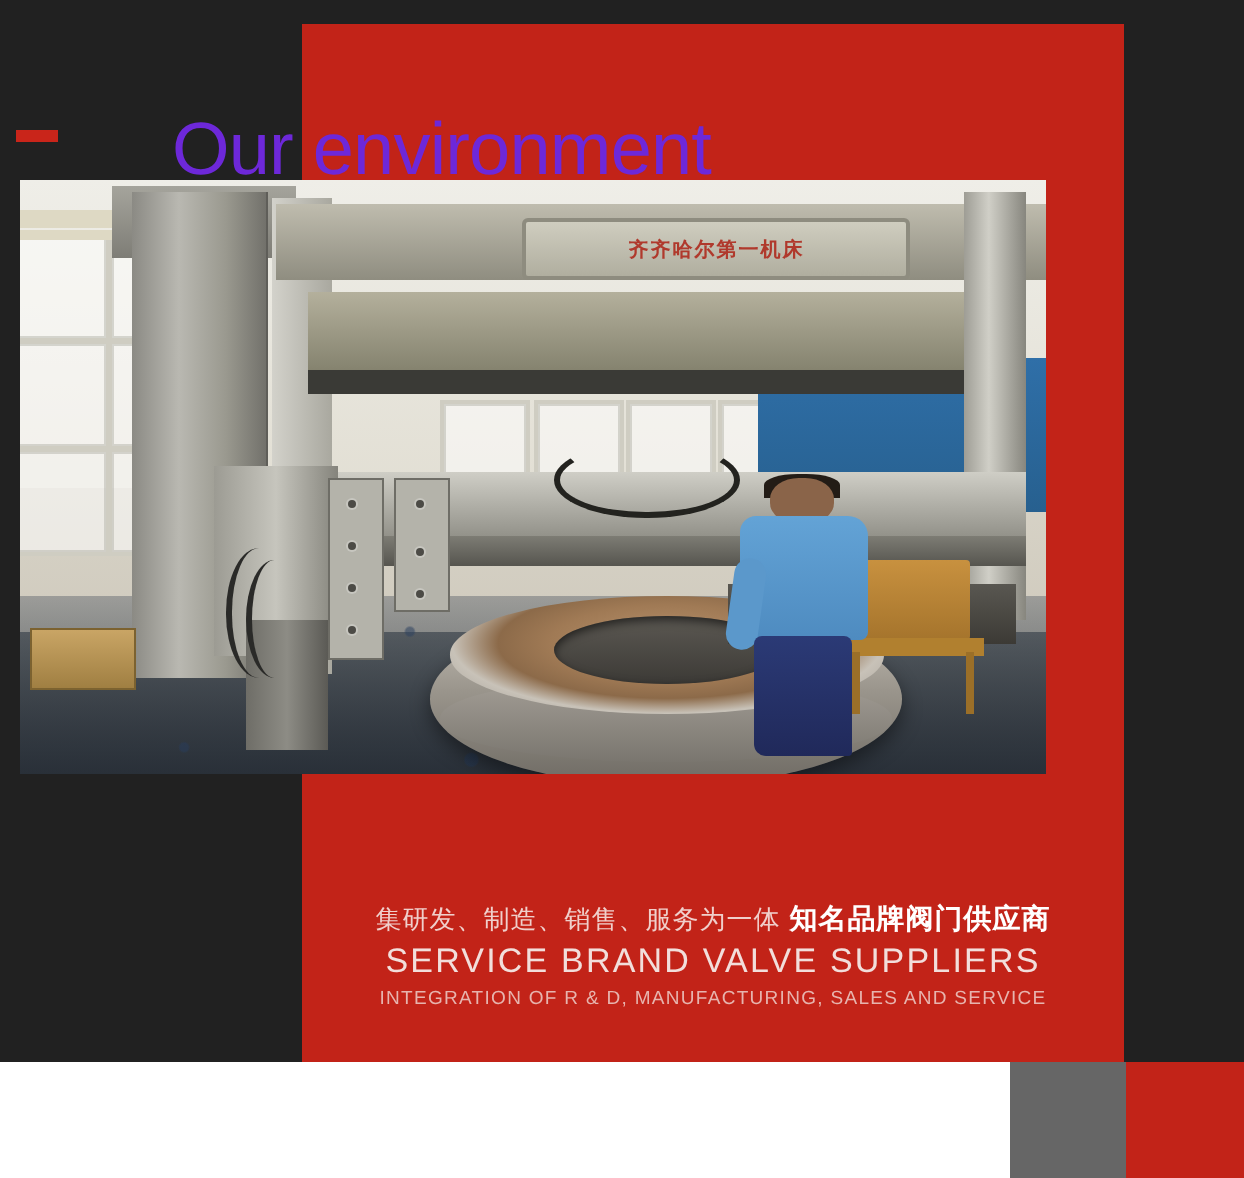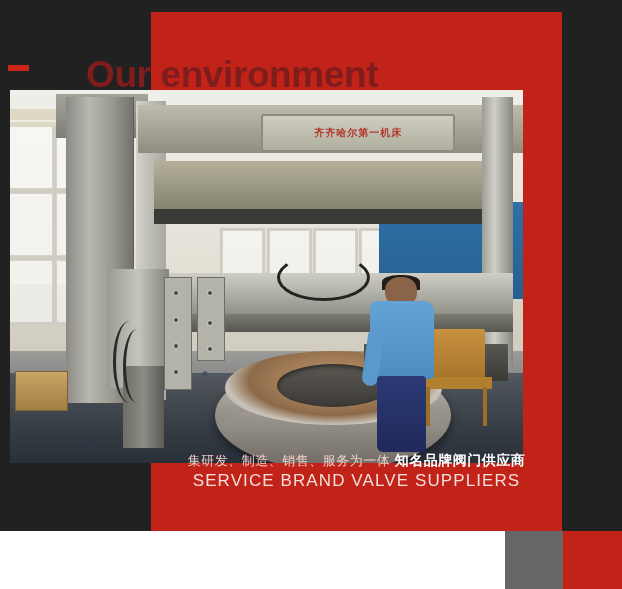--- a/index.html
+++ b/index.html
@@ -16,28 +16,28 @@
 
   
   .red-panel{position:absolute;left:151px;top:12px;width:411px;height:519px;background:#c22318;}
 
   
   .accent-dash{position:absolute;left:8px;top:65px;width:21px;height:6px;background:#c9251a;}
 
   
   .heading{
     position:absolute;left:86px;top:24px;width:460px;height:52px;
-    color:#7f1d1d;font-size:37px;font-weight:bold;letter-spacing:-0.4px;
+    color:#6d28d9;font-size:37px;font-weight:normal;letter-spacing:-0.4px;
     line-height:52px;white-space:nowrap;
     font-family:"Liberation Sans", sans-serif;
   }
 
   
   .photo{
-    position:absolute;left:10px;top:90px;width:513px;height:373px;
+    position:absolute;left:10px;top:90px;width:513px;height:297px;
     overflow:hidden;background:#8c8c86;
   }
   .photo-inner{position:absolute;inset:0;}
 
   
   .wall{position:absolute;left:0;top:0;width:100%;height:78%;
     background:linear-gradient(180deg,#e9e7df 0%,#dedacf 40%,#cfcabd 100%);}
   .wall-far{position:absolute;left:0;top:0;width:100%;height:52%;
     background:linear-gradient(180deg,#efeee8,#e2dfd4);}
   .win-col{position:absolute;background:rgba(255,255,255,.55);
@@ -246,18 +246,19 @@
 
     </div>
   </div>
 
   <div class="cap-block">
     <div class="cap-cn">
       <span class="cn-light">集研发、制造、销售、服务为一体</span>
       <span class="cn-bold">知名品牌阀门供应商</span>
     </div>
     <div class="cap-en1">SERVICE BRAND VALVE SUPPLIERS</div>
+    <div class="cap-en2">INTEGRATION OF R &amp; D, MANUFACTURING, SALES AND SERVICE</div>
   </div>
 
   <div class="gray-block"></div>
   <div class="red-block"></div>
 
 </div>
 
 </body></html>

